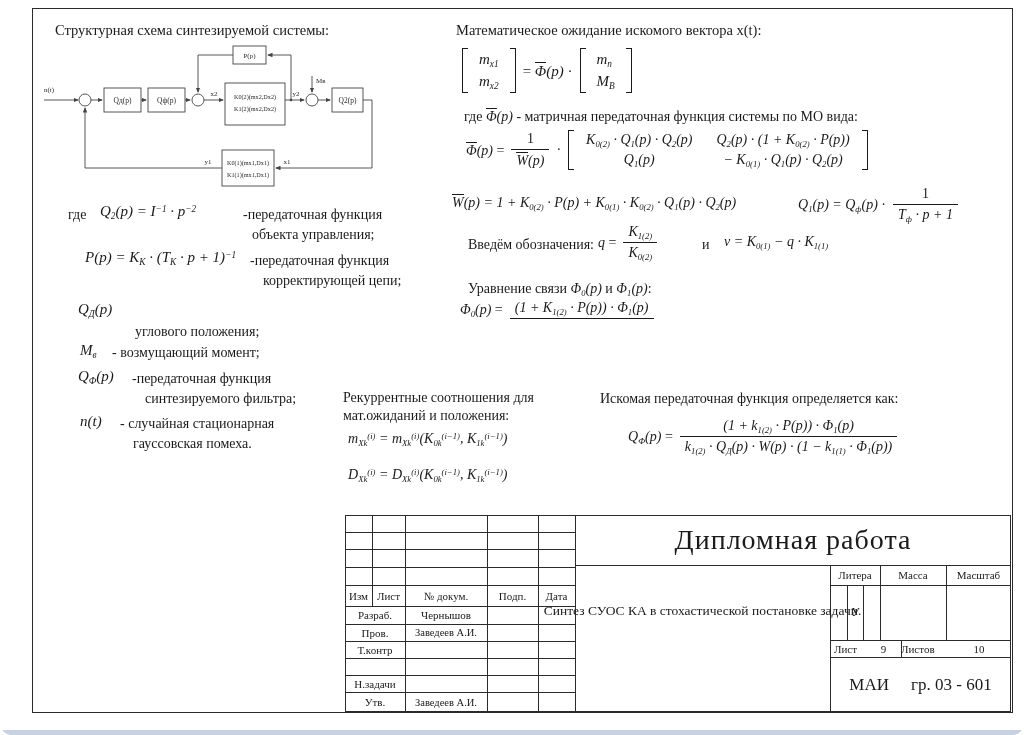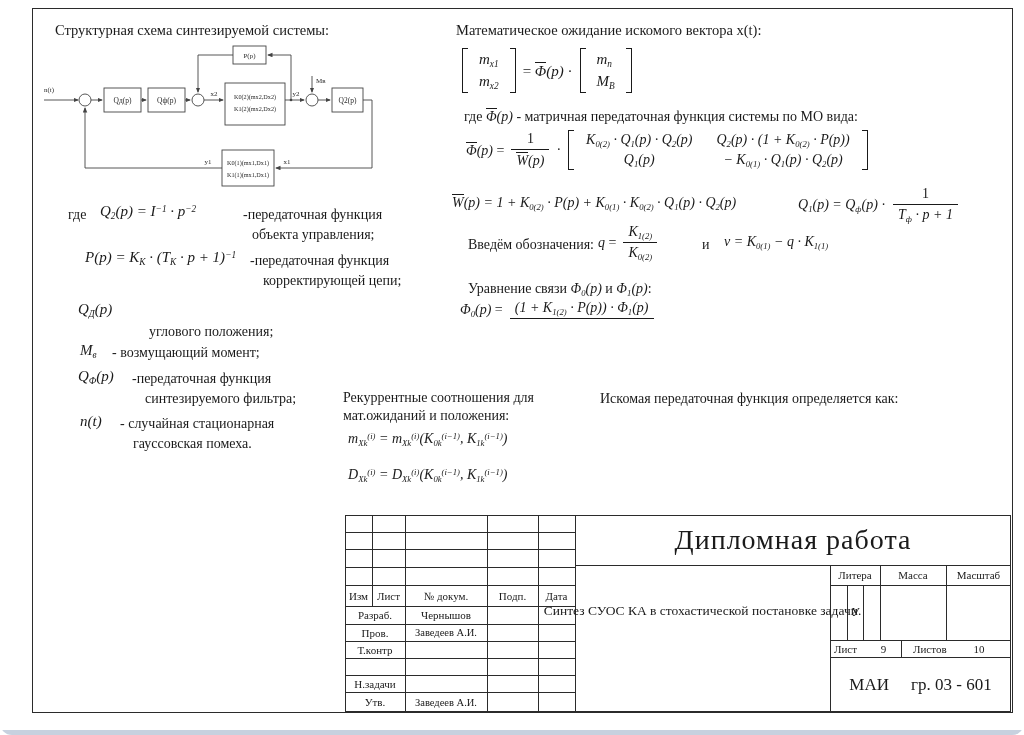--- a/index.html
+++ b/index.html
@@ -100,21 +100,21 @@
   <div class="abs tx" style="left:68px;top:207px">где</div>
   <div class="abs fm" style="left:100px;top:202px"><span class="it">Q<sub>2</sub>(p) = I<sup>−1</sup> · p<sup>−2</sup></span></div>
   <div class="abs tx" style="left:243px;top:207px">-передаточная функция</div>
   <div class="abs tx" style="left:252px;top:227px">объекта управления;</div>
 
   <div class="abs fm" style="left:85px;top:248px"><span class="it">P(p) = K<sub>К</sub> · (T<sub>К</sub> · p + 1)<sup>−1</sup></span></div>
   <div class="abs tx" style="left:250px;top:253px">-передаточная функция</div>
   <div class="abs tx" style="left:263px;top:273px">корректирующей цепи;</div>
 
   <div class="abs fm" style="left:78px;top:300px"><span class="it">Q<sub>Д</sub>(p)</span></div>
-  <div class="abs tx" style="left:149px;top:324px">углового положения;</div>
+  <div class="abs tx" style="left:135px;top:324px">углового положения;</div>
 
   <div class="abs fm" style="left:80px;top:341px"><span class="it">M<sub>в</sub></span></div>
   <div class="abs tx" style="left:112px;top:345px">- возмущающий момент;</div>
 
   <div class="abs fm" style="left:78px;top:367px"><span class="it">Q<sub>Ф</sub>(p)</span></div>
   <div class="abs tx" style="left:132px;top:371px">-передаточная функция</div>
   <div class="abs tx" style="left:145px;top:391px">синтезируемого фильтра;</div>
 
   <div class="abs fm" style="left:80px;top:412px"><span class="it">n(t)</span></div>
   <div class="abs tx" style="left:120px;top:416px">- случайная стационарная</div>
@@ -186,20 +186,27 @@
       <span class="nu"><span class="it">(1 + K<sub>1(2)</sub> · P(p)) · Φ<sub>1</sub>(p)</span></span>
     </span>
   </div>
 
   <div class="abs tx" style="left:343px;top:390px">Рекуррентные соотношения для</div>
   <div class="abs tx" style="left:343px;top:408px">мат.ожиданий и положения:</div>
   <div class="abs fm fm14" style="left:348px;top:430px"><span class="it">m<sub>Xk</sub><sup>(i)</sup> = m<sub>Xk</sub><sup>(i)</sup>(K<sub>0k</sub><sup>(i−1)</sup>, K<sub>1k</sub><sup>(i−1)</sup>)</span></div>
   <div class="abs fm fm14" style="left:348px;top:466px"><span class="it">D<sub>Xk</sub><sup>(i)</sup> = D<sub>Xk</sub><sup>(i)</sup>(K<sub>0k</sub><sup>(i−1)</sup>, K<sub>1k</sub><sup>(i−1)</sup>)</span></div>
 
   <div class="abs tx" style="left:600px;top:391px">Искомая передаточная функция определяется как:</div>
+  <div class="abs eqrow" style="left:628px;top:418px">
+    <span><span class="it">Q<sub>Ф</sub>(p)</span> =</span>
+    <span class="fr">
+      <span class="nu"><span class="it">(1 + k<sub>1(2)</sub> · P(p)) · Φ<sub>1</sub>(p)</span></span>
+      <span class="de"><span class="it">k<sub>1(2)</sub> · Q<sub>Д</sub>(p) · W(p) · (1 − k<sub>1(1)</sub> · Φ<sub>1</sub>(p))</span></span>
+    </span>
+  </div>
 
   <div class="tb">
     <svg width="666" height="197">
       <rect x="0.5" y="0.5" width="665" height="196" fill="none" stroke="#2b2b2b"></rect>
       <path fill="none" stroke="#2b2b2b" stroke-width="1" shape-rendering="crispEdges" d="
         M27.5,0 V91 M60.5,0 V197 M142.5,0 V197 M193.5,0 V197 M230.5,0 V197
         M485.5,50 V197 M502.5,70 V125 M518.5,70 V125 M535.5,50 V125 M601.5,50 V125 M556.5,125 V142
         M0,17.5 H230 M0,34.5 H230 M0,52.5 H230 M0,70.5 H230 M0,91.5 H230 M0,109.5 H230
         M0,126.5 H230 M0,143.5 H230 M0,160.5 H230 M0,177.5 H230
         M230,50.5 H666 M485,70.5 H666 M485,125.5 H666 M485,142.5 H666"></path>
@@ -222,21 +229,21 @@
     <div class="cell tb-title" style="left:230px;top:0;width:436px;height:50px">Дипломная работа</div>
     <div class="cell docname" style="left:245px;top:58px;width:225px;height:76px">Синтез СУОС КА в стохастической постановке задачи.</div>
 
     <div class="cell" style="left:485px;top:50px;width:50px;height:20px">Литера</div>
     <div class="cell" style="left:535px;top:50px;width:66px;height:20px">Масса</div>
     <div class="cell" style="left:601px;top:50px;width:65px;height:20px">Масштаб</div>
     <div class="cell" style="left:502px;top:70px;width:17px;height:55px;font-size:12px">У</div>
 
     <div class="cell" style="left:485px;top:125px;width:36px;height:17px;justify-content:flex-start;padding-left:4px;box-sizing:border-box">Лист</div>
     <div class="cell" style="left:521px;top:125px;width:35px;height:17px">9</div>
-    <div class="cell" style="left:548px;top:125px;width:50px;height:17px;justify-content:flex-start;padding-left:20px;box-sizing:border-box">Листов</div>
+    <div class="cell" style="left:536px;top:125px;width:50px;height:17px;justify-content:flex-start;padding-left:20px;box-sizing:border-box">Листов</div>
     <div class="cell" style="left:606px;top:125px;width:56px;height:17px">10</div>
 
     <div class="cell org" style="left:485px;top:142px;width:181px;height:55px">
       <span>МАИ</span>
       <span>гр. 03 - 601</span>
     </div>
   </div>
 
   <div class="bottom-strip"></div>
 </div>

